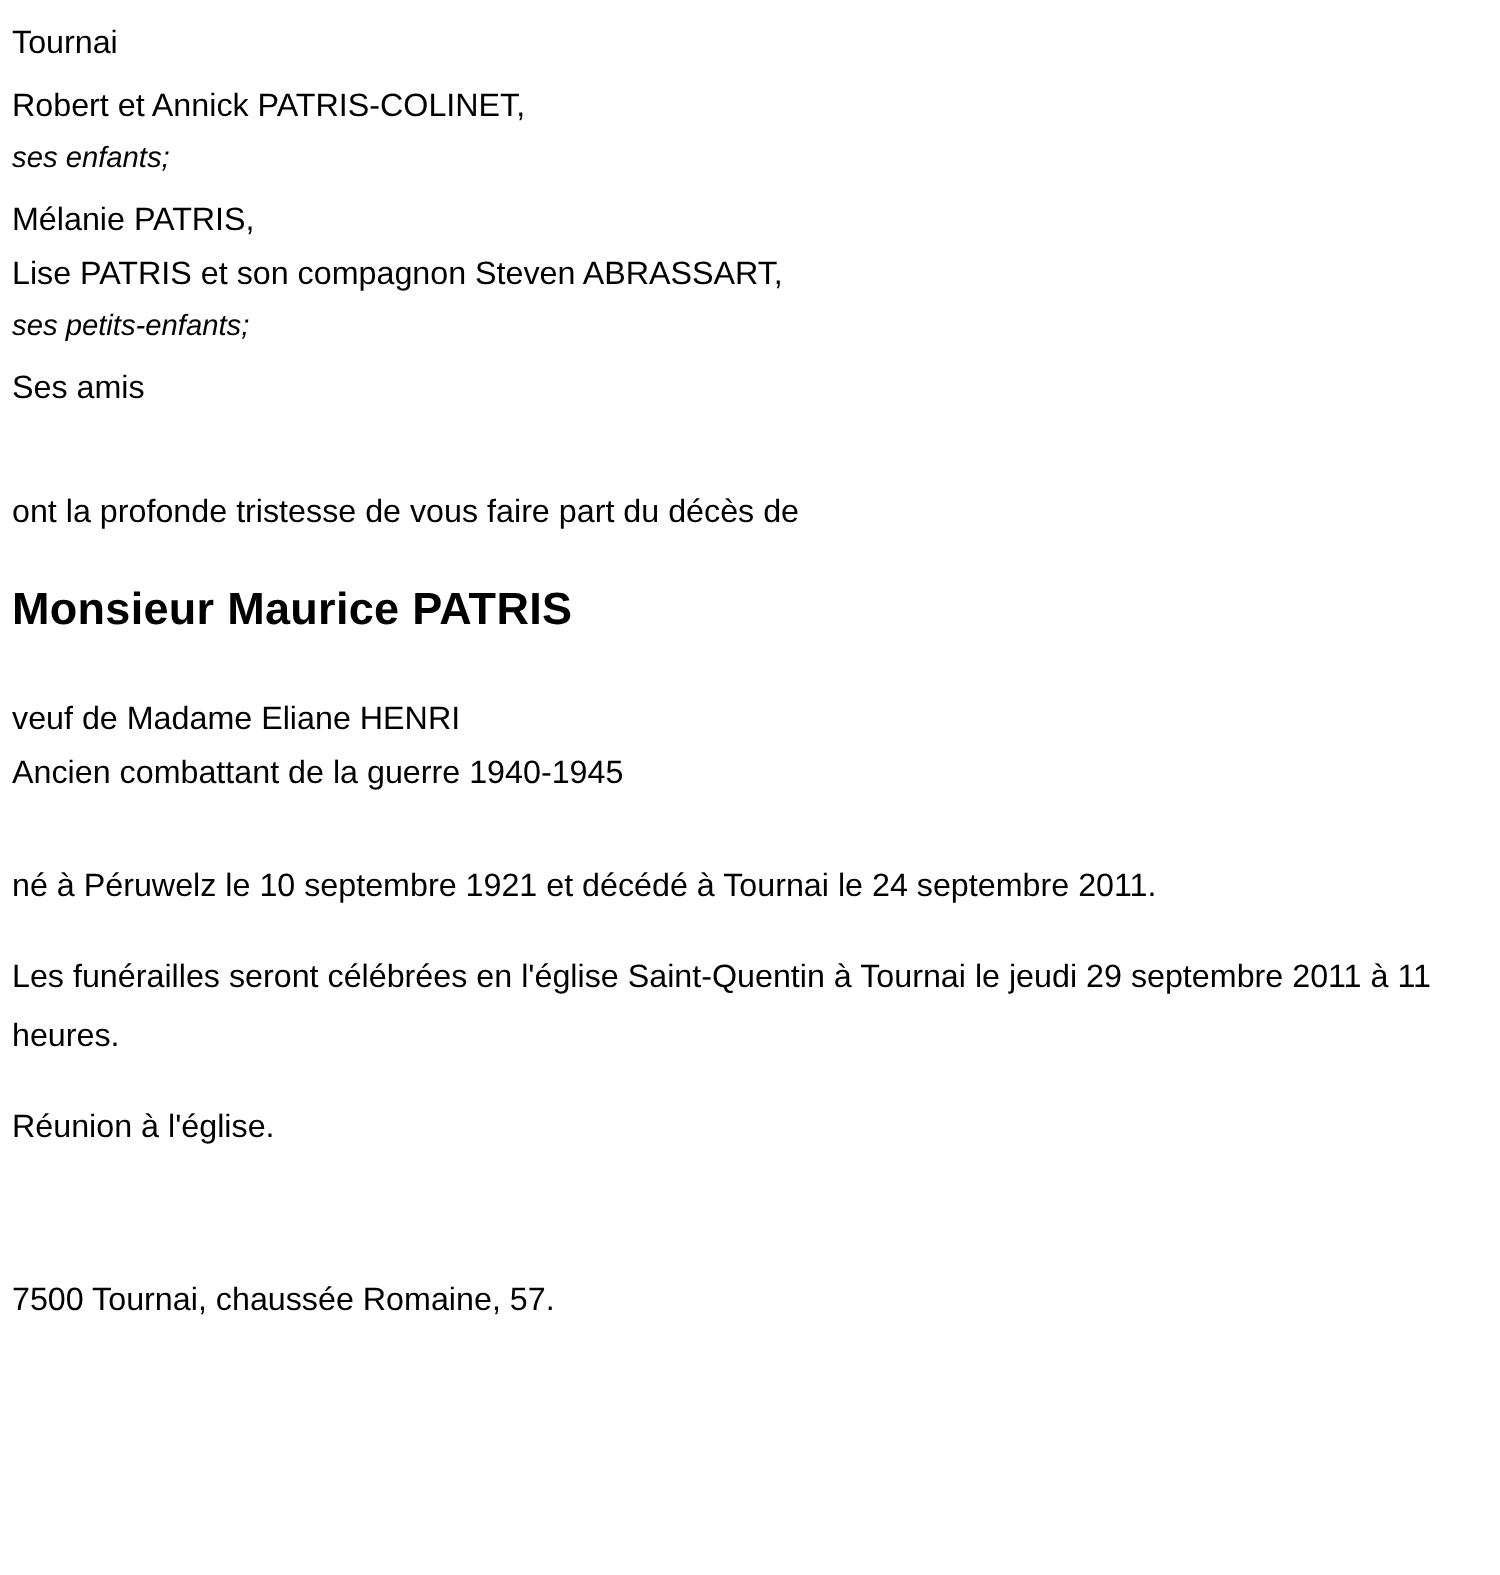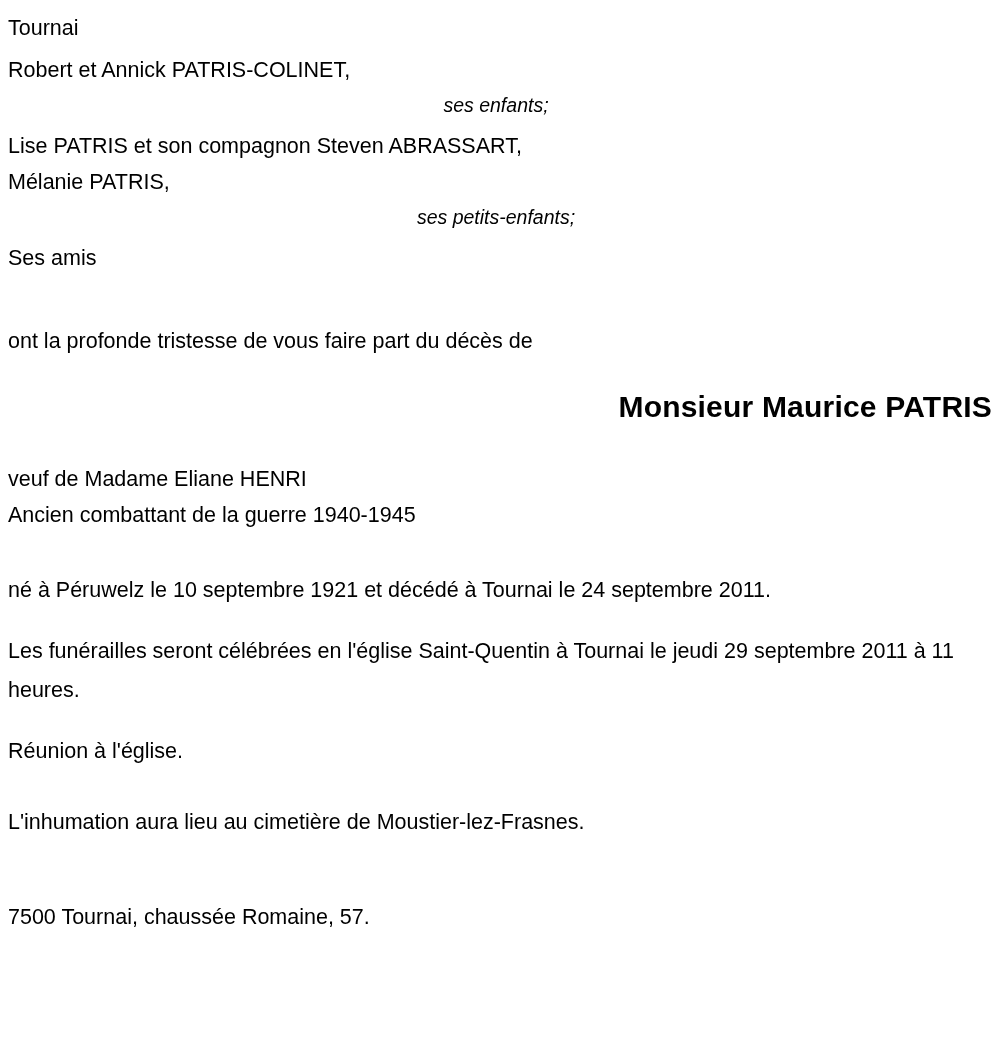--- a/index.html
+++ b/index.html
@@ -35,30 +35,29 @@
     font-size: 21.5px;
     line-height: 39px;
     max-width: 985px;
     margin-top: 12px;
   }
 
   .rel {
     font-size: 19.5px;
     line-height: 34px;
     font-style: italic;
-    text-align: center;
+    text-align: left;
     padding-right: 8px;
   }
 
   .deceased-name {
     font-size: 30px;
     line-height: 40px;
     font-weight: bold;
     letter-spacing: 0.2px;
-    text-align: right;
   }
 
   
   .gap-xs { height: 6px; }
   .gap-sm { height: 10px; }
   .gap-lg { height: 26px; }
   .gap-xl { height: 34px; }
 </style>
 </head>
 <body>
@@ -67,22 +66,22 @@
 
   <div class="line">Tournai</div>
 
   <div class="gap-xs"></div>
 
   <div class="line">Robert et Annick PATRIS-COLINET,</div>
   <div class="rel">ses enfants;</div>
 
   <div class="gap-xs"></div>
 
+  <div class="line">Mélanie PATRIS,</div>
   <div class="line">Lise PATRIS et son compagnon Steven ABRASSART,</div>
-  <div class="line">Mélanie PATRIS,</div>
   <div class="rel">ses petits-enfants;</div>
 
   <div class="gap-xs"></div>
 
   <div class="line">Ses amis</div>
 
   <div class="gap-xl"></div>
 
   <div class="para">ont la profonde tristesse de vous faire part du décès de</div>
 
@@ -105,21 +104,20 @@
 
   <div class="gap-sm"></div>
 
   <div class="para">Réunion à l'église.</div>
 
   <div class="gap-sm"></div>
 
 
   <div class="gap-sm"></div>
 
-  <div class="para">L'inhumation aura lieu au cimetière de Moustier-lez-Frasnes.</div>
 
   <div class="gap-sm"></div>
 
 
   <div class="gap-xl"></div>
 
   <div class="para">7500 Tournai, chaussée Romaine, 57.</div>
 
 </div>
 

